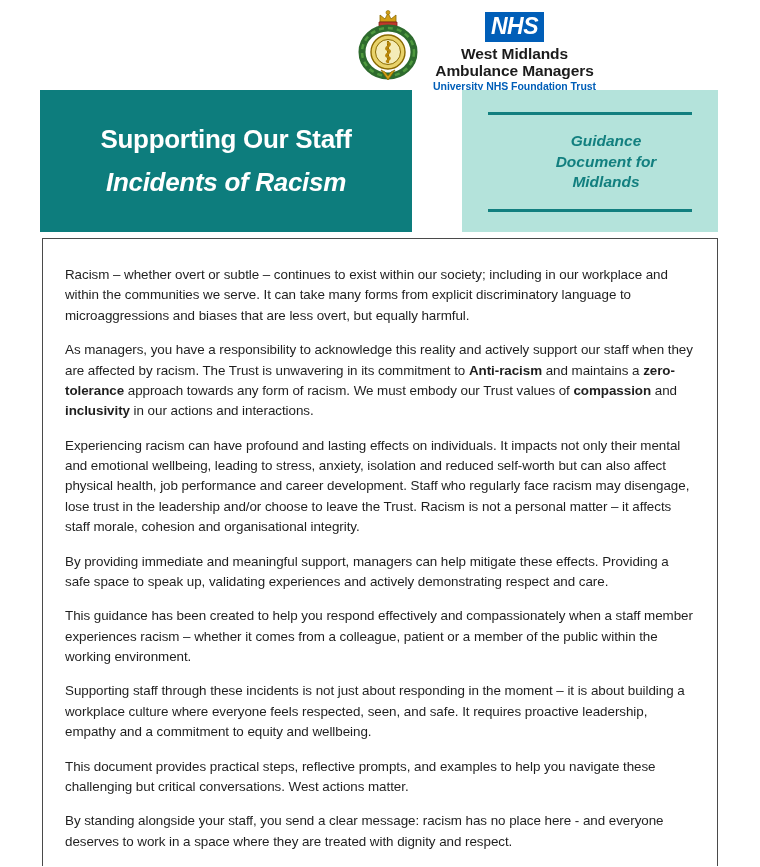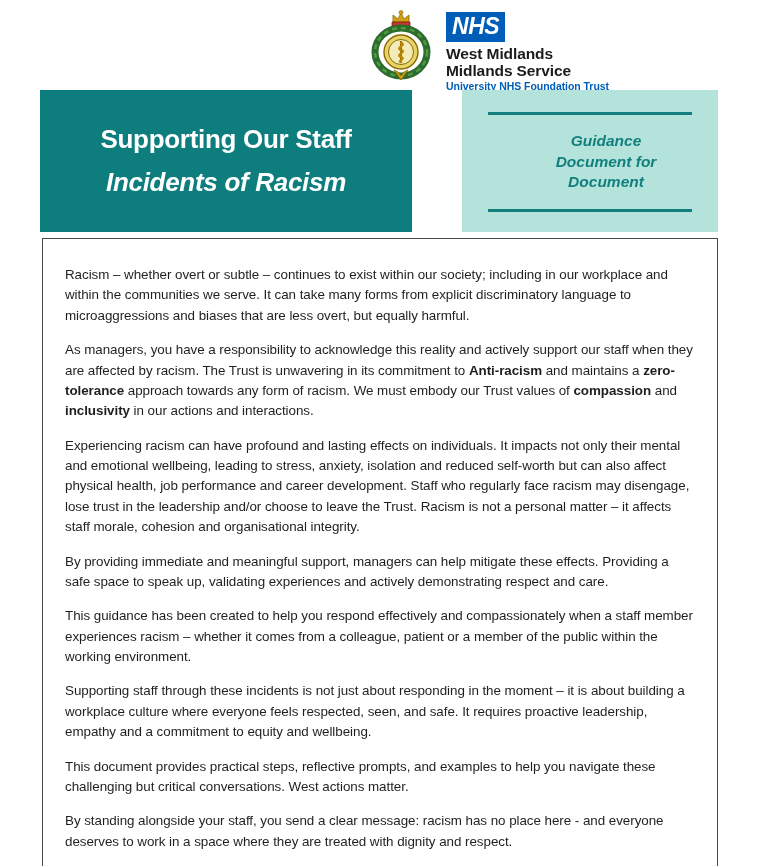--- a/index.html
+++ b/index.html
@@ -12,23 +12,24 @@
     background: #ffffff;
     font-family: "Liberation Sans", sans-serif;
     overflow: hidden;
     position: relative;
   }
 
   
   .header {
     position: absolute;
     top: 0;
-    left: 16px;
+    left: 3px;
     width: 607px;
     height: 90px;
+    text-align: center;
   }
   .logo-block {
     position: absolute;
     right: 14px;
     top: 10px;
     display: flex;
     align-items: flex-start;
   }
   .crest {
     width: 66px;
@@ -181,38 +182,38 @@
       <path d="M33 31 L33 53" stroke="#8a6a00" stroke-width="2" fill="none"></path>
       <path d="M33 33 c6 2 -6 5 0 7 c6 2 -6 5 0 7 c5 2 -4 4 0 5" stroke="#b8860b" stroke-width="2.4" fill="none" stroke-linecap="round"></path>
 
       <path d="M26 60 L33 70 L40 60 L36 62 L33 66 L30 62 Z" fill="#d4a017" stroke="#8a6a00" stroke-width="0.8"></path>
     </svg>
 
     <div class="nhs-text">
       <div class="nhs-logo-box">NHS</div>
       <div class="trust-name">
         <div>West Midlands</div>
-        <div>Midlands Service</div>
+        <div>Ambulance Managers</div>
       </div>
       <div class="trust-sub">University NHS Foundation Trust</div>
     </div>
   </div>
 </div>
 
 <div class="title-banner">
   <div class="title-line1">Supporting Our Staff</div>
   <div class="title-line2">Incidents of Racism</div>
 </div>
 
 <div class="guidance-box">
   <div class="rule"></div>
   <div class="guidance-text">
     <span>Guidance</span>
     <span>Document for</span>
-    <span>Document</span>
+    <span>Midlands</span>
   </div>
   <div class="rule"></div>
 </div>
 
 <div class="content-box">
   <div id="paragraphs">
       <p class="para"><span>Racism – whether overt or subtle – continues to exist within our society; including in our workplace and within the communities we serve. It can take many forms from explicit discriminatory language to microaggressions and biases that are less overt, but equally harmful.</span></p>
       <p class="para"><span>As managers, you have a responsibility to acknowledge this reality and actively support our staff when they are affected by racism. The Trust is unwavering in its commitment to </span><b>Anti-racism</b><span> and maintains a </span><b>zero-tolerance</b><span> approach towards any form of racism. We must embody our Trust values of </span><b>compassion</b><span> and </span><b>inclusivity</b><span> in our actions and interactions.</span></p>
       <p class="para"><span>Experiencing racism can have profound and lasting effects on individuals. It impacts not only their mental and emotional wellbeing, leading to stress, anxiety, isolation and reduced self-worth but can also affect physical health, job performance and career development. Staff who regularly face racism may disengage, lose trust in the leadership and/or choose to leave the Trust. Racism is not a personal matter – it affects staff morale, cohesion and organisational integrity.</span></p>
       <p class="para"><span>By providing immediate and meaningful support, managers can help mitigate these effects. Providing a safe space to speak up, validating experiences and actively demonstrating respect and care.</span></p>

